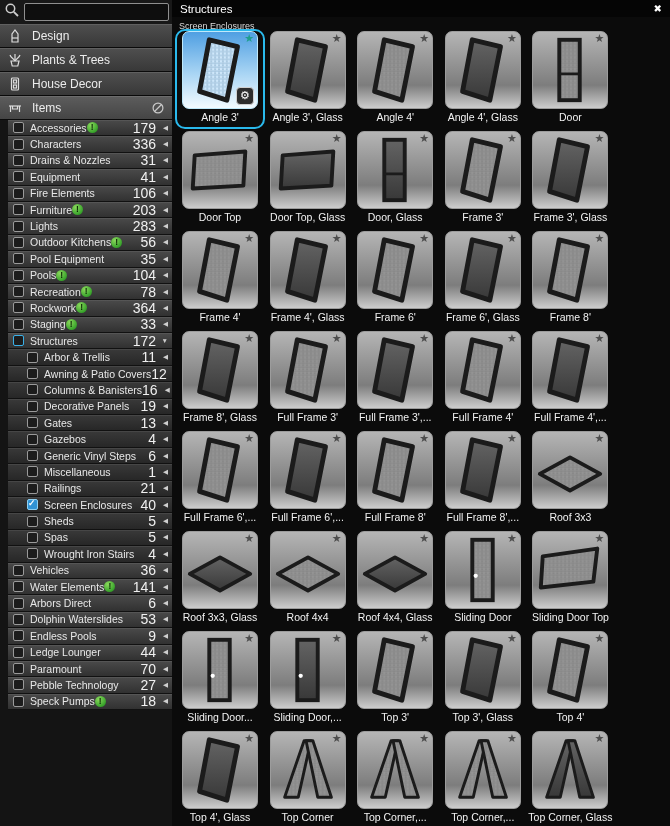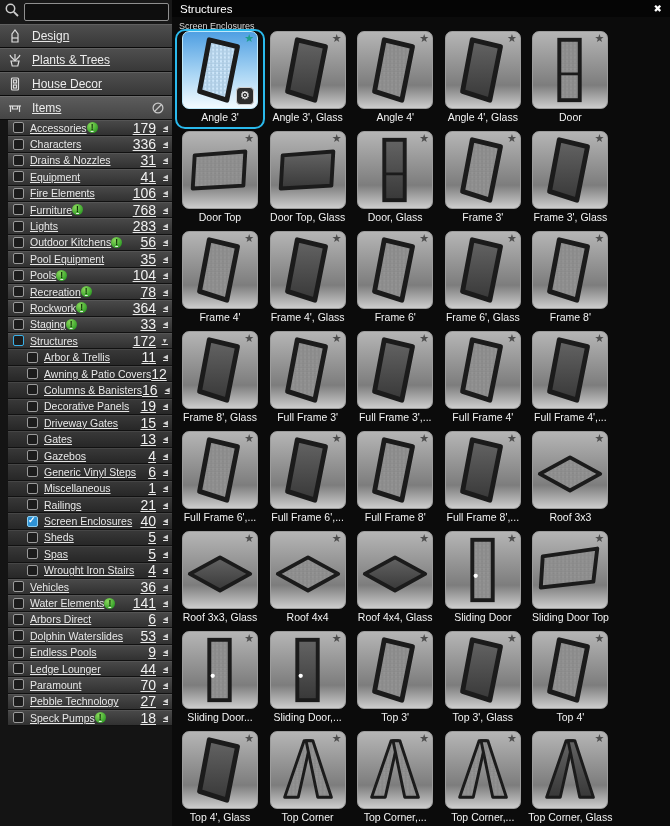--- a/index.html
+++ b/index.html
@@ -1,19 +1,19 @@
 <!DOCTYPE html>
 <html><head>
 <meta charset="utf-8">
 <style>
   html,body{margin:0;padding:0;background:#000;}
   body{width:670px;height:826px;position:relative;overflow:hidden;
        font-family:"Liberation Sans", sans-serif; color:#e6e6e6;}
   
-  .sidebar{position:absolute;left:0;top:0;width:172px;height:826px;background:#141414;border-right:1px solid #000;text-decoration:underline;}
+  .sidebar{position:absolute;left:0;top:0;width:172px;height:826px;background:#141414;border-right:1px solid #000;}
   .search-row{height:24px;display:flex;align-items:center;background:#181818;padding:0 3px 0 4px;gap:4px;}
   .search-input{flex:1;height:16px;background:#0e0e0e;border:1px solid #8f8f8f;border-radius:2px;color:#eee;font-size:11px;padding:0 4px;outline:none;min-width:0;}
   .menu-item{height:24px;box-sizing:border-box;display:flex;align-items:center;gap:9px;padding:0 7px;
      background:linear-gradient(#4f4f4f,#383838);border-bottom:1px solid #0a0a0a;
      box-shadow:inset 0 1px 0 rgba(255,255,255,.10);font-size:12px;color:#ececec;}
   .menu-item.active{background:linear-gradient(#5d5d5d,#454545);}
   .menu-item .micon{width:16px;height:16px;flex-shrink:0;display:inline-flex;}
   .menu-item .spacer{margin-left:auto;display:inline-flex;}
   .cat-list{display:flex;flex-direction:column;margin-left:8px;}
   .cat-row{height:16.4px;box-sizing:border-box;display:flex;align-items:center;padding:0 4px 0 5px;
@@ -158,21 +158,21 @@
       <div class="cat-row">
     <span class="checkbox"></span>
     <span class="clabel">Fire Elements</span>
     <span class="count">106</span>
     <span class="arrow">◀</span>
   </div>
       <div class="cat-row">
     <span class="checkbox"></span>
     <span class="clabel">Furniture</span>
     <span class="badge">!</span>
-        <span class="count">768</span>
+        <span class="count">203</span>
     <span class="arrow">◀</span>
   </div>
       <div class="cat-row">
     <span class="checkbox"></span>
     <span class="clabel">Lights</span>
     <span class="count">283</span>
     <span class="arrow">◀</span>
   </div>
       <div class="cat-row">
     <span class="checkbox"></span>
@@ -236,26 +236,20 @@
       <div class="cat-row sub">
     <span class="checkbox"></span>
     <span class="clabel">Columns &amp; Banisters</span>
     <span class="count">16</span>
     <span class="arrow">◀</span>
   </div>
       <div class="cat-row sub">
     <span class="checkbox"></span>
     <span class="clabel">Decorative Panels</span>
     <span class="count">19</span>
-    <span class="arrow">◀</span>
-  </div>
-      <div class="cat-row sub">
-    <span class="checkbox"></span>
-    <span class="clabel">Driveway Gates</span>
-    <span class="count">15</span>
     <span class="arrow">◀</span>
   </div>
       <div class="cat-row sub">
     <span class="checkbox"></span>
     <span class="clabel">Gates</span>
     <span class="count">13</span>
     <span class="arrow">◀</span>
   </div>
       <div class="cat-row sub">
     <span class="checkbox"></span>

